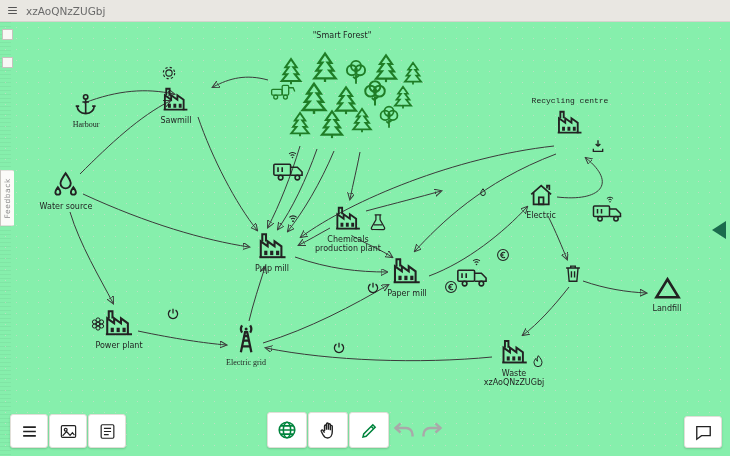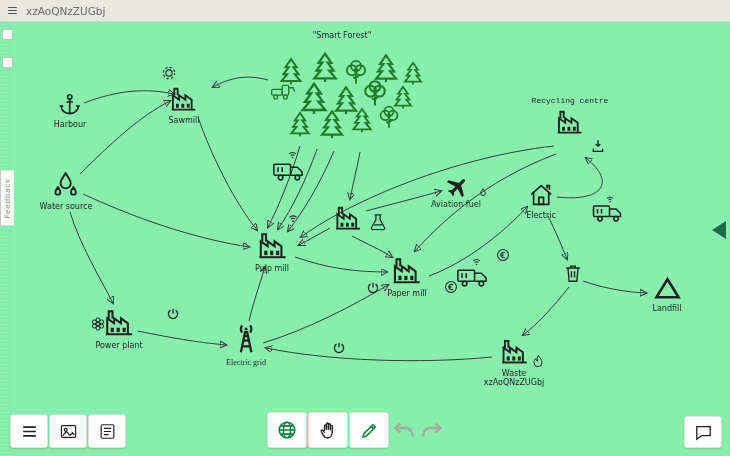--- a/index.html
+++ b/index.html
@@ -271,28 +271,28 @@
         <use href="#i-pine"></use>
       </svg>
     <svg class="ic tree" style="left:114px;top:56px" width="26" height="26">
         <use href="#i-tree2"></use>
       </svg>
     <svg class="ic tree" style="left:8px;top:34px" width="26" height="18">
         <use href="#i-harvester"></use>
       </svg>
   </div>
 
-  <div class="node" style="left:70px;top:92px;">
+  <div class="node" style="left:86px;top:92px;font-family:Liberation Serif, serif;">
     <svg class="ic" width="26" height="26">
         <use href="#i-anchor"></use>
       </svg>
     <div class="lbl">Harbour</div>
   </div>
 
-  <div class="node" style="left:184px;top:84px;">
+  <div class="node" style="left:176px;top:84px;">
     <svg class="ic" width="30" height="30">
         <use href="#i-factory"></use>
       </svg>
     <div class="lbl">Sawmill</div>
   </div>
 
   <div class="node" style="left:66px;top:170px;">
     <svg class="ic" width="30" height="30">
         <use href="#i-drops"></use>
       </svg>
@@ -303,28 +303,23 @@
     <svg class="ic" width="33" height="33">
         <use href="#i-factory"></use>
       </svg>
     <div class="lbl">Pulp mill</div>
   </div>
 
   <div class="node" style="left:348px;top:203px;">
     <svg class="ic" width="30" height="30">
         <use href="#i-factory"></use>
       </svg>
-  </div>
-
-  <div class="node" style="left:456px;top:172px;">
-    <svg class="ic" width="26" height="26" style="transform:rotate(45deg)">
-        <use href="#i-plane"></use>
-      </svg>
-    <div class="lbl">Aviation fuel</div>
-  </div>
+    <div class="lbl" style="max-width:80px">Chemicals production plant</div>
+  </div>
+
 
   <div class="node" style="left:541px;top:181px;">
     <svg class="ic" width="28" height="28">
         <use href="#i-house"></use>
       </svg>
     <div class="lbl">Electric</div>
   </div>
 
   <div class="node" style="left:570px;top:96px;font-family:Liberation Mono, monospace;">
     <div class="lbl">Recycling centre</div>

